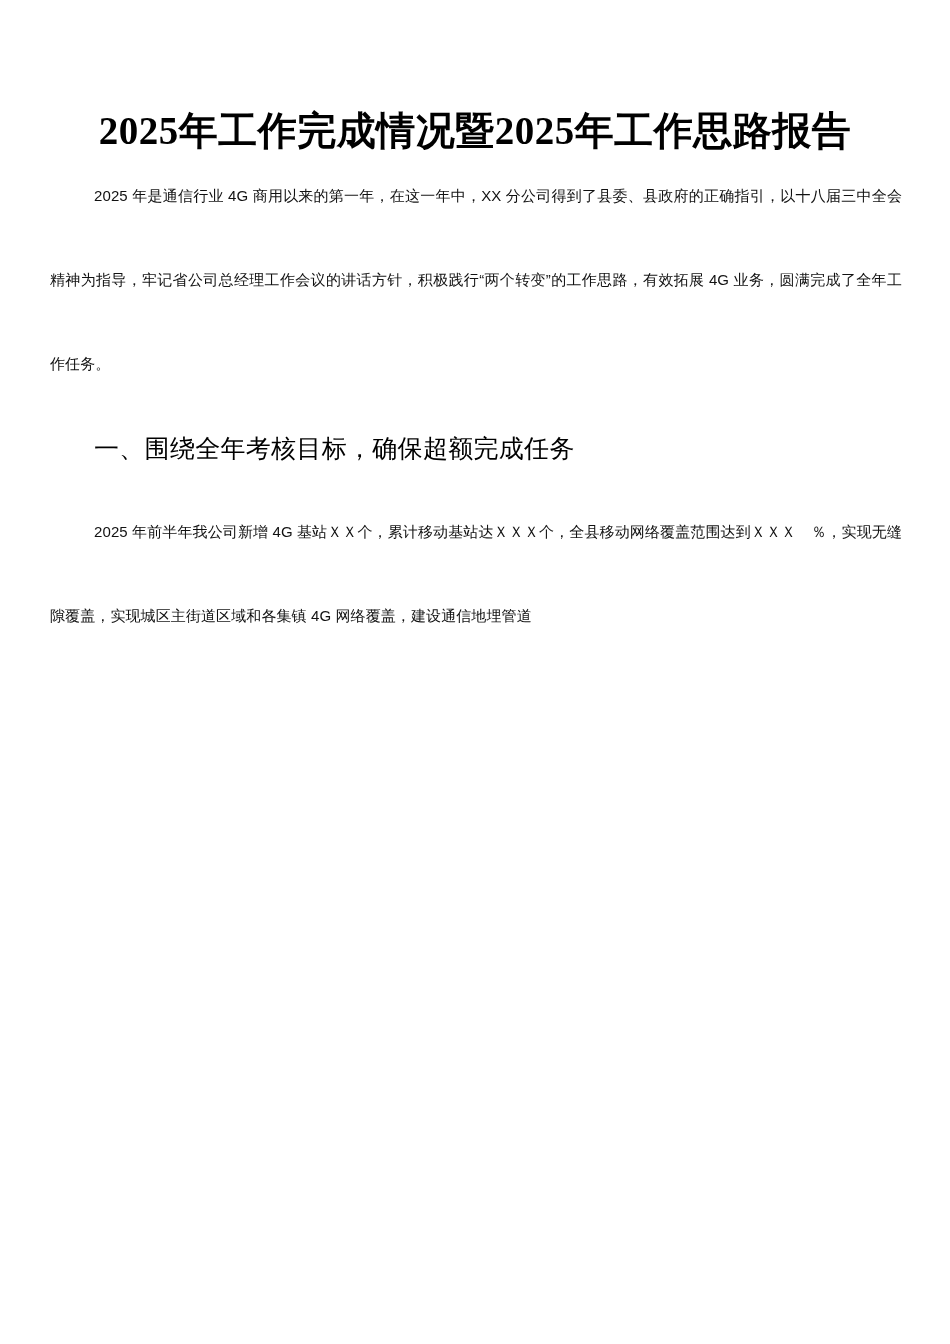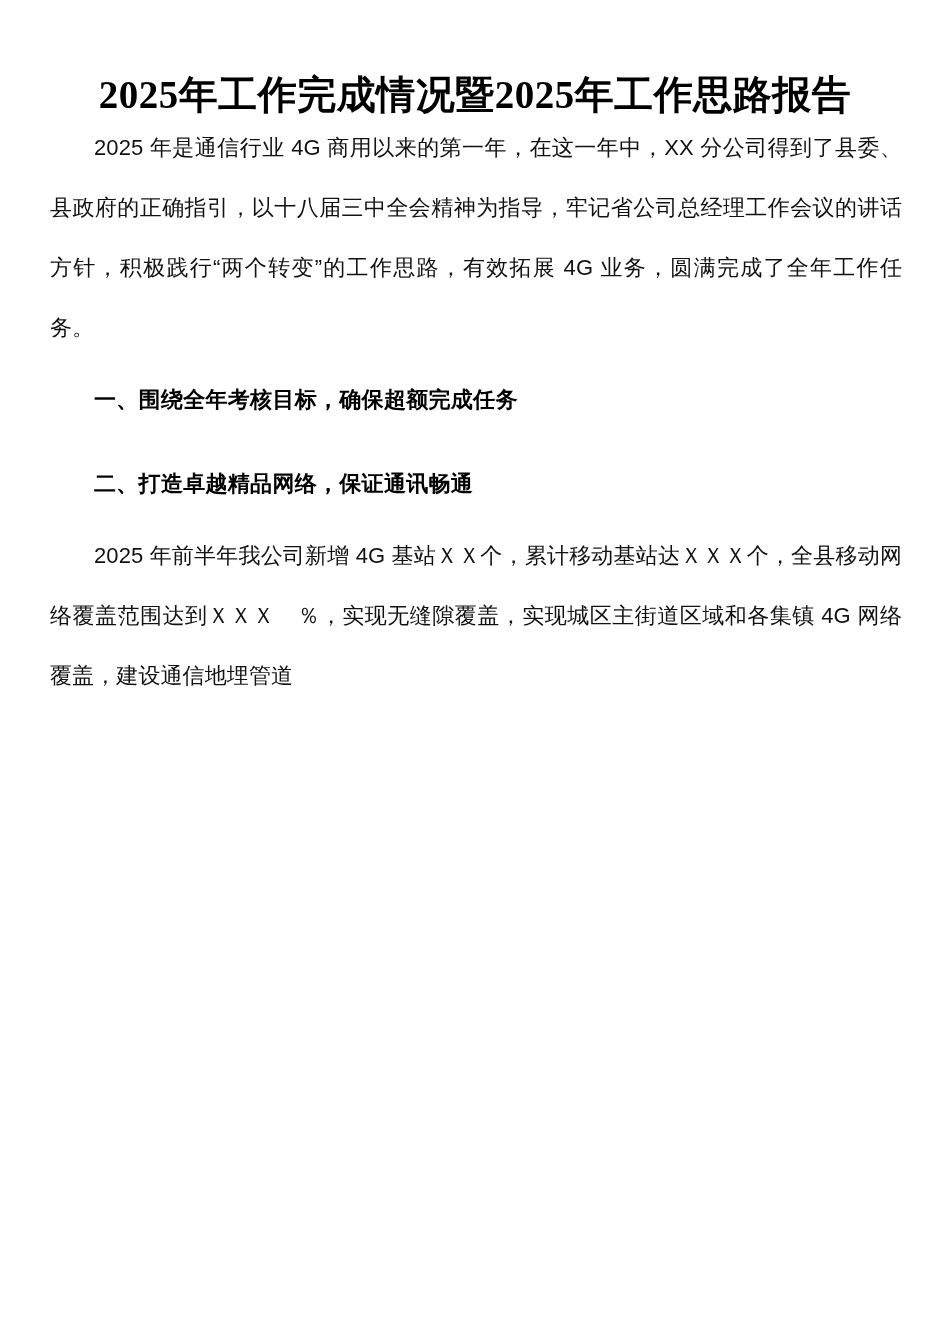--- a/index.html
+++ b/index.html
@@ -14,20 +14,21 @@
     font-family: "Liberation Sans", "DejaVu Sans", sans-serif;
     color: #000000;
     -webkit-font-smoothing: antialiased;
   }
   .page {
     position: relative;
     width: 950px;
     height: 1009px;
     background: #ffffff;
     box-sizing: border-box;
+    margin-top: 36px;
   }
   .doc-title {
     position: absolute;
     top: 44px;
     left: 50px;
     width: 850px;
     text-align: center;
     font-family: "Liberation Serif", "DejaVu Serif", serif;
     font-weight: 700;
     font-size: 39px;
@@ -37,37 +38,37 @@
     color: #000000;
   }
   .body-block {
     position: absolute;
     top: 118px;
     left: 50px;
     width: 852px;
   }
   .para {
     margin: 0;
-    font-size: 22px;
-    line-height: 60px;
+    font-size: 15px;
+    line-height: 84px;
     text-align: justify;
     text-justify: inter-character;
     text-indent: 44px;
     color: #111111;
     font-weight: 400;
     letter-spacing: 0.1px;
   }
   .para.last-line-loose {
     text-align-last: left;
   }
   .heading {
     margin: 0;
-    font-size: 22px;
+    font-size: 25px;
     line-height: 84px;
-    font-weight: 700;
+    font-weight: 400;
     text-indent: 44px;
     text-align: left;
     color: #000000;
     letter-spacing: 0.3px;
   }
 </style>
 </head>
 <body>
 
 <div class="page">
@@ -75,19 +76,18 @@
   <h1 class="doc-title">2025年工作完成情况暨2025年工作思路报告</h1>
 
   <div class="body-block">
 
     <p class="para">2025 年是通信行业 4G 商用以来的第一年，在这一年中，XX 分公司得到了县委、县政府的正确指引，以十八届三中全会精神为指导，牢记省公司总经理工作会议的讲话方针，积极践行“两个转变”的工作思路，有效拓展 4G 业务，圆满完成了全年工作任务。</p>
 
 
     <p class="heading">一、围绕全年考核目标，确保超额完成任务</p>
 
 
-    <p class="heading">二、打造卓越精品网络，保证通讯畅通</p>
 
     <p class="para last-line-loose">2025 年前半年我公司新增 4G 基站ＸＸ个，累计移动基站达ＸＸＸ个，全县移动网络覆盖范围达到ＸＸＸ　％，实现无缝隙覆盖，实现城区主街道区域和各集镇 4G 网络覆盖，建设通信地埋管道</p>
 
   </div>
 
 </div>
 
 </body></html>

